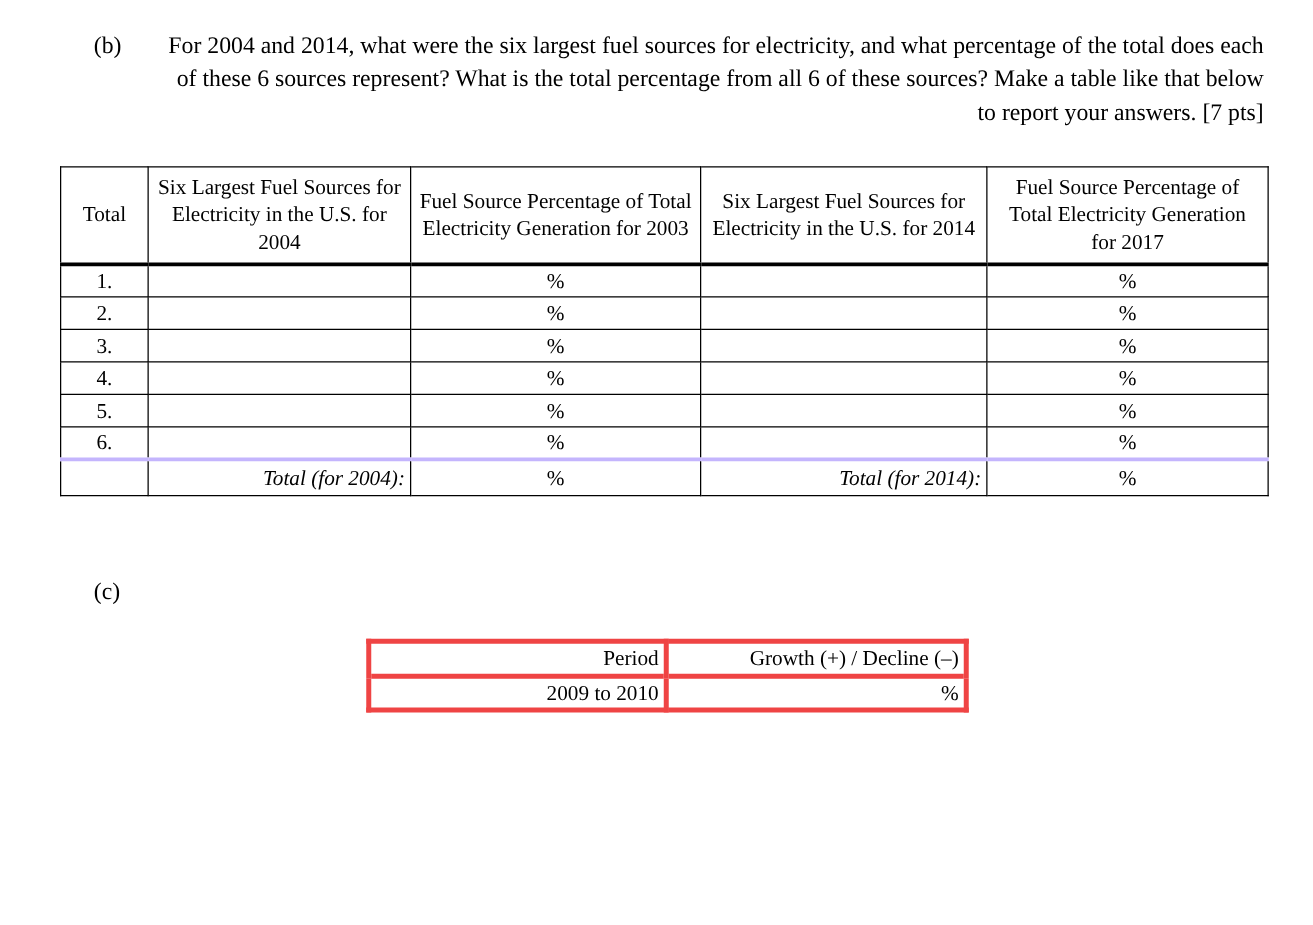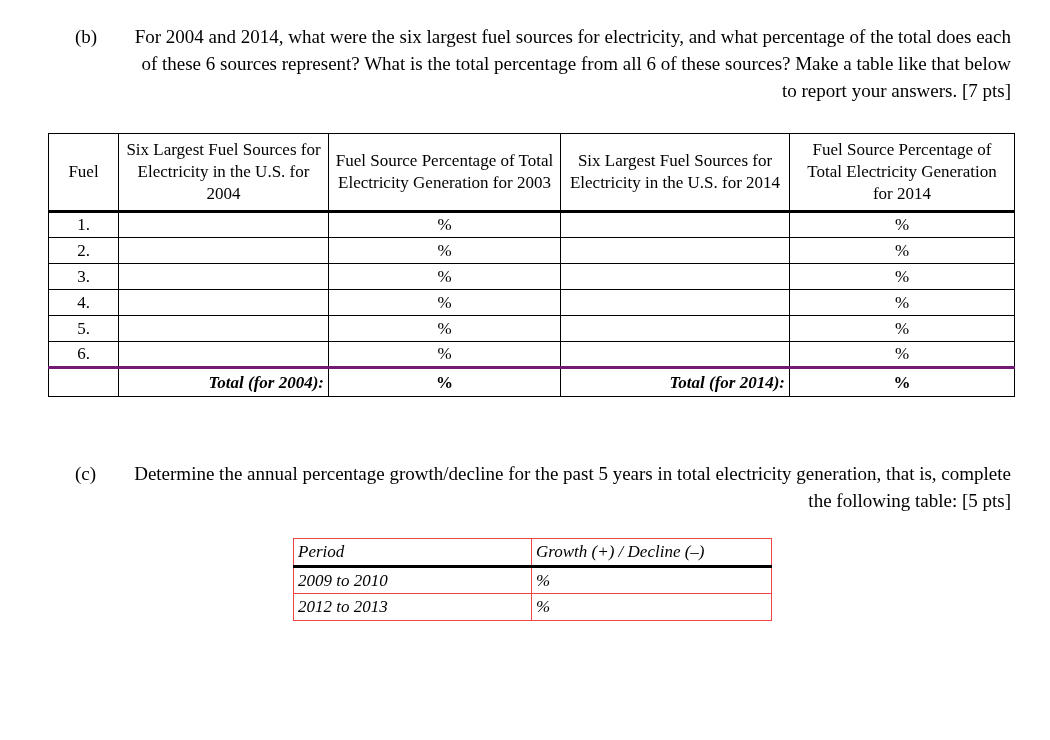--- a/index.html
+++ b/index.html
@@ -56,42 +56,40 @@
     vertical-align: middle;
     line-height: 22px;
     height: 78px;
     padding: 4px 6px;
   }
   .table-b tbody td { height: 26px; }
   .td-rank   { text-align: center; }
   .td-source { text-align: left; }
   .td-pct    { text-align: center; }
   .table-b tr.total-row td {
-    border-top: 3px solid #701a75;
+    border-top: 3px solid #c4b5fd;
     height: 29px;
-    font-weight: bold;
   }
   .total-label {
     font-style: italic;
     text-align: right;
     padding-right: 8px;
   }
 
   
   .table-c {
     margin: 24px 0 0 293px;
     width: 478px;
   }
   .table-c th, .table-c td {
-    border: 1px solid #ef4444;
+    border: 4px solid #ef4444;
     font-size: 17px;
     font-weight: normal;
     padding: 1px 4px;
-    text-align: left;
-    font-style: italic;
+    text-align: right;
   }
   .table-c thead th {
     border-bottom: 3px solid #000;
     height: 28px;
   }
   .table-c tbody td { height: 27px; }
 </style>
 </head>
 <body>
 
@@ -105,25 +103,25 @@
   <table class="table-b">
     <colgroup>
       <col style="width:70px">
       <col style="width:210px">
       <col style="width:232px">
       <col style="width:229px">
       <col style="width:225px">
     </colgroup>
     <thead>
       <tr>
-        <th>Fuel</th>
+        <th>Total</th>
         <th>Six Largest Fuel Sources for Electricity in the U.S. for 2004</th>
         <th>Fuel Source Percentage of Total Electricity Generation for 2003</th>
         <th>Six Largest Fuel Sources for Electricity in the U.S. for 2014</th>
-        <th>Fuel Source Percentage of Total Electricity Generation for 2014</th>
+        <th>Fuel Source Percentage of Total Electricity Generation for 2017</th>
       </tr>
     </thead>
     <tbody>
       <tr>
         <td class="td-rank">1.</td>
         <td class="td-source"></td>
         <td class="td-pct">%</td>
         <td class="td-source"></td>
         <td class="td-pct">%</td>
       </tr>
@@ -167,39 +165,34 @@
         <td class="total-label">Total (for 2004):</td>
         <td class="td-pct">%</td>
         <td class="total-label">Total (for 2014):</td>
         <td class="td-pct">%</td>
       </tr>
     </tbody>
   </table>
 
   <div class="question q-c">
     <span class="q-label">(c)</span>
-    <div class="q-text">Determine the annual percentage growth/decline for the past 5 years in total electricity generation, that is, complete the following table: [5 pts]</div>
   </div>
 
   <table class="table-c">
     <colgroup>
       <col style="width:238px">
       <col style="width:240px">
     </colgroup>
     <thead>
       <tr>
         <th>Period</th>
         <th>Growth (+) / Decline (–)</th>
       </tr>
     </thead>
     <tbody>
       <tr>
         <td>2009 to 2010</td>
         <td>%</td>
       </tr>
-      <tr>
-        <td>2012 to 2013</td>
-        <td>%</td>
-      </tr>
     </tbody>
   </table>
 
 </div>
 
 </body></html>

